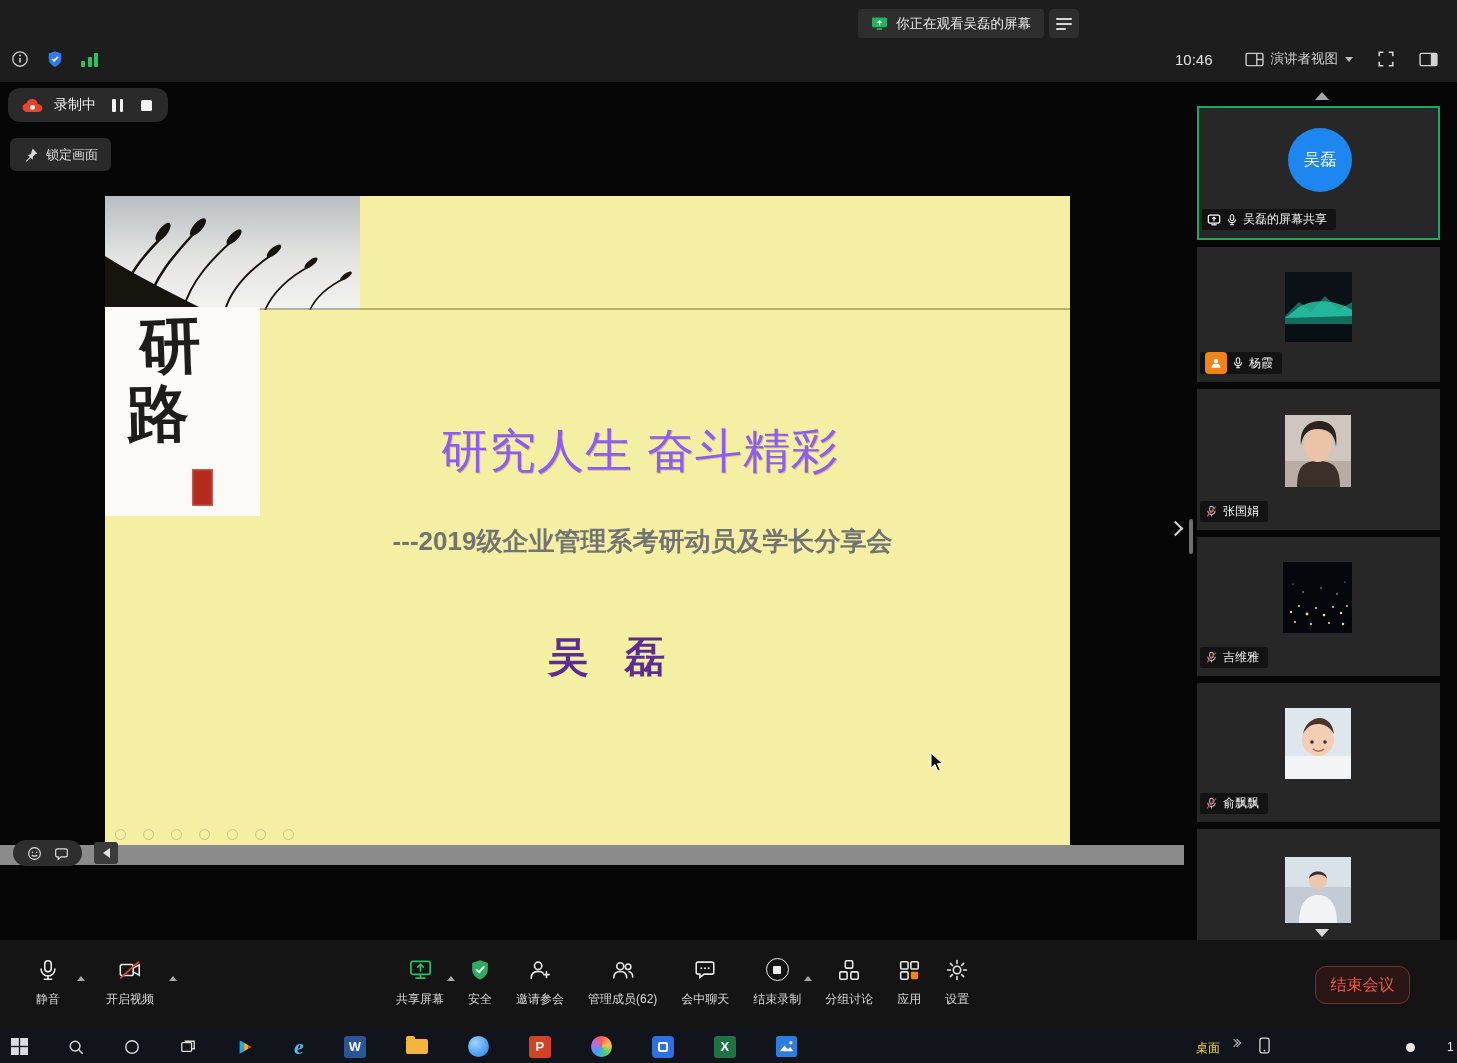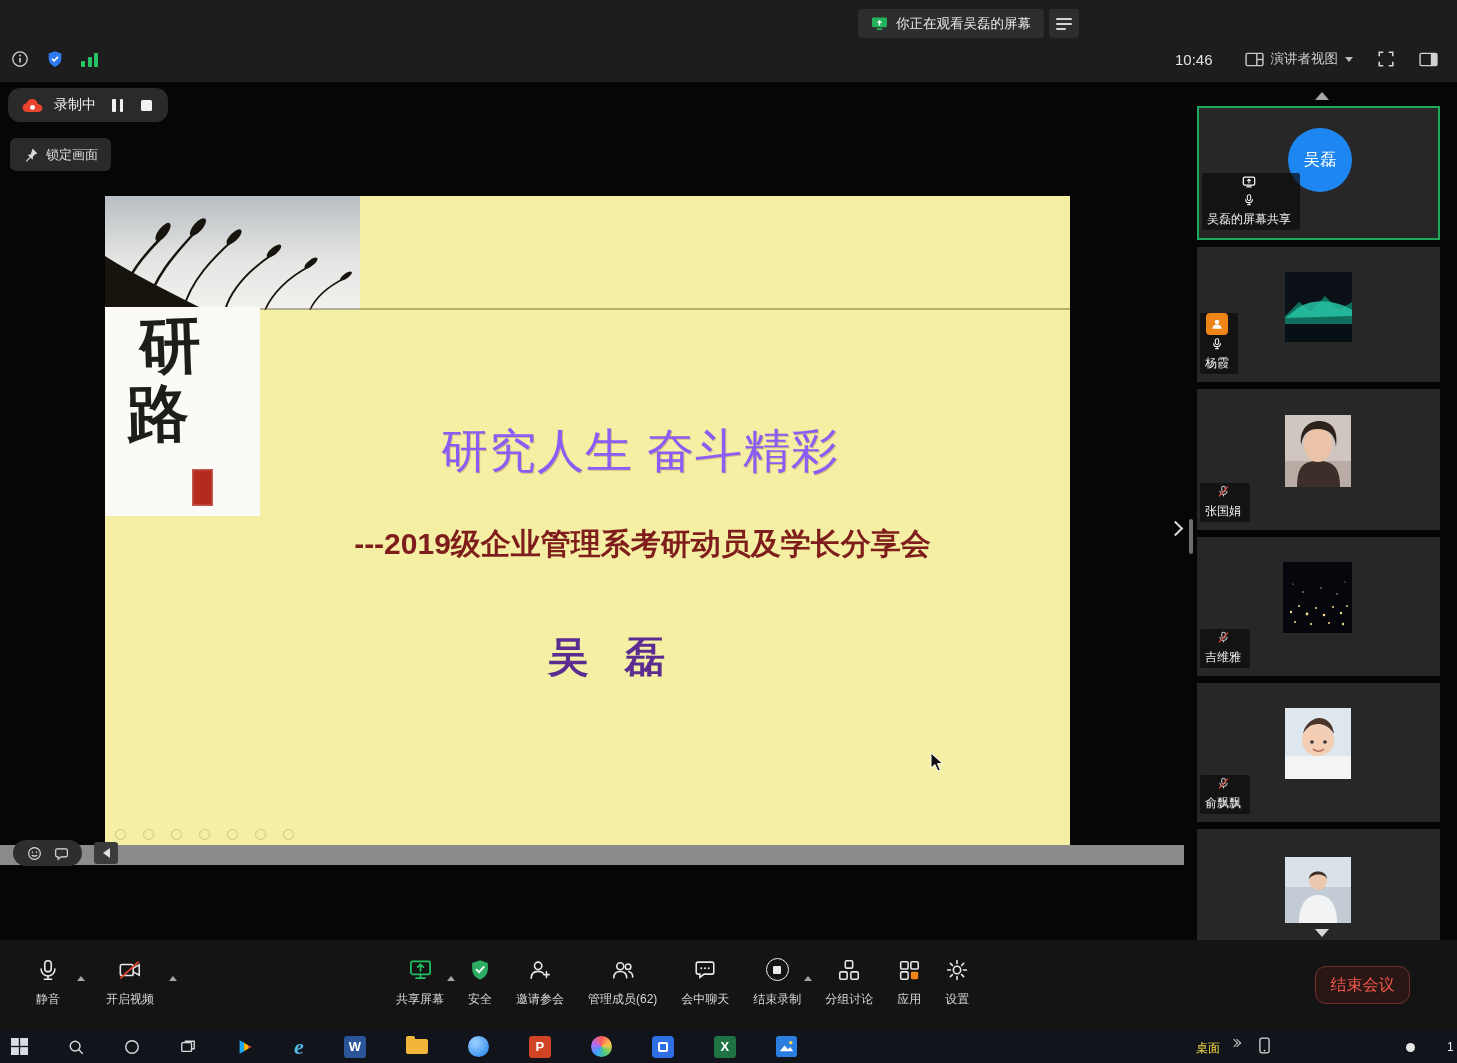--- a/index.html
+++ b/index.html
@@ -32,21 +32,21 @@
   
   .slide{position:absolute;left:105px;top:196px;width:965px;height:649px;background:#f4efa2;}
   .wheat{position:absolute;left:0;top:0;display:block;}
   .band-line{position:absolute;left:0;top:112px;width:965px;height:1.5px;background:rgba(120,112,60,.5);}
   .calligraphy{position:absolute;left:0;top:111px;width:155px;height:209px;background:#fbfaf6;}
   .cal-ch{position:absolute;font-family:"DejaVu Serif",serif;font-weight:700;color:#1f1d1a;line-height:1;}
   .cal-ch.c1{left:34px;top:8px;font-size:62px;transform:rotate(-2deg);}
   .cal-ch.c2{left:22px;top:76px;font-size:62px;transform:rotate(-1deg);}
   .seal{position:absolute;left:87px;top:162px;width:21px;height:37px;background:#b42a1d;box-shadow:inset 0 0 0 1.5px rgba(255,255,255,.22);}
   .slide-title{position:absolute;left:105px;right:0;top:224px;text-align:center;font-size:47px;font-weight:400;color:#8b5cf6;letter-spacing:1px;text-shadow:1px 1px 0 rgba(120,40,30,.25);}
-  .slide-subtitle{position:absolute;left:110px;right:0;top:328px;text-align:center;font-size:30px;font-weight:700;color:#7f1d1d;}
+  .slide-subtitle{position:absolute;left:110px;right:0;top:328px;text-align:center;font-size:26px;font-weight:700;color:#737373;}
   .slide-presenter{position:absolute;left:50px;right:0;top:434px;text-align:center;font-size:41px;font-weight:700;color:#5b2d91;letter-spacing:12px;}
   .nav-dots{position:absolute;left:10px;top:633px;display:flex;gap:17px;opacity:.28;}
   .nav-dots i{width:11px;height:11px;border-radius:50%;border:1.5px solid #55543c;}
   .cursor{position:absolute;left:930px;top:752px;}
 
   
   .gray-bar{position:absolute;left:0;top:845px;width:1184px;height:20px;background:#8b8b8b;}
   .emoji-bar{position:absolute;left:13px;top:840px;width:69px;height:26px;background:#2e2e2e;border-radius:13px;display:flex;align-items:center;justify-content:center;gap:12px;}
   .arrow-box{position:absolute;left:94px;top:842px;width:24px;height:22px;background:#3b3b3b;border-radius:3px;display:flex;align-items:center;justify-content:center;}
   .tri-left{width:0;height:0;border-top:5px solid transparent;border-bottom:5px solid transparent;border-right:7.5px solid #e3e3e3;}
@@ -58,21 +58,21 @@
   .scroll-down{position:absolute;left:1315px;top:929px;width:0;height:0;border-left:7px solid transparent;border-right:7px solid transparent;border-top:8px solid #d8d8d8;}
   .tile{position:absolute;left:1197px;width:243px;background:#272727;overflow:hidden;}
   .t1{top:106px;height:134px;border:2px solid #1ea85c;}
   .t2{top:247px;height:135px;}
   .t3{top:389px;height:141px;}
   .t4{top:537px;height:139px;}
   .t5{top:683px;height:139px;}
   .t6{top:829px;height:111px;}
   .avatar{position:absolute;left:89px;top:20px;width:64px;height:64px;border-radius:50%;background:#1d86f0;color:#fff;display:flex;align-items:center;justify-content:center;font-size:16.5px;}
   .tile-media{position:absolute;left:88px;top:25px;line-height:0;}
-  .tile-label{position:absolute;left:3px;bottom:8px;display:flex;align-items:center;gap:5px;background:rgba(12,12,12,.72);border-radius:2px;padding:2px 9px 2px 5px;color:#f2f2f2;font-size:12px;white-space:nowrap;flex-direction:column;}
+  .tile-label{position:absolute;left:3px;bottom:8px;display:flex;align-items:center;gap:5px;background:rgba(12,12,12,.72);border-radius:2px;padding:2px 9px 2px 5px;color:#f2f2f2;font-size:12px;white-space:nowrap;}
   .badge-orange{width:22px;height:22px;background:#ef8418;border-radius:4px;display:flex;align-items:center;justify-content:center;margin:-2px 0;}
 
   
   .toolbar{position:absolute;left:0;top:940px;width:1457px;height:90px;background:#141414;}
   .tb-left{position:absolute;left:22px;top:0;display:flex;gap:20px;}
   .tb-center{position:absolute;left:396px;top:0;display:flex;gap:24px;}
   .tb-btn{position:relative;display:flex;flex-direction:column;align-items:center;gap:8px;padding-top:16px;color:#d8d8d8;font-size:12px;}
   .mw52{min-width:52px}.mw72{min-width:72px}
   .tb-ico{height:27px;display:flex;align-items:center;justify-content:center;}
   .caret{position:absolute;right:-11px;top:36px;width:0;height:0;border-left:4px solid transparent;border-right:4px solid transparent;border-bottom:5px solid #a6a6a6;}

